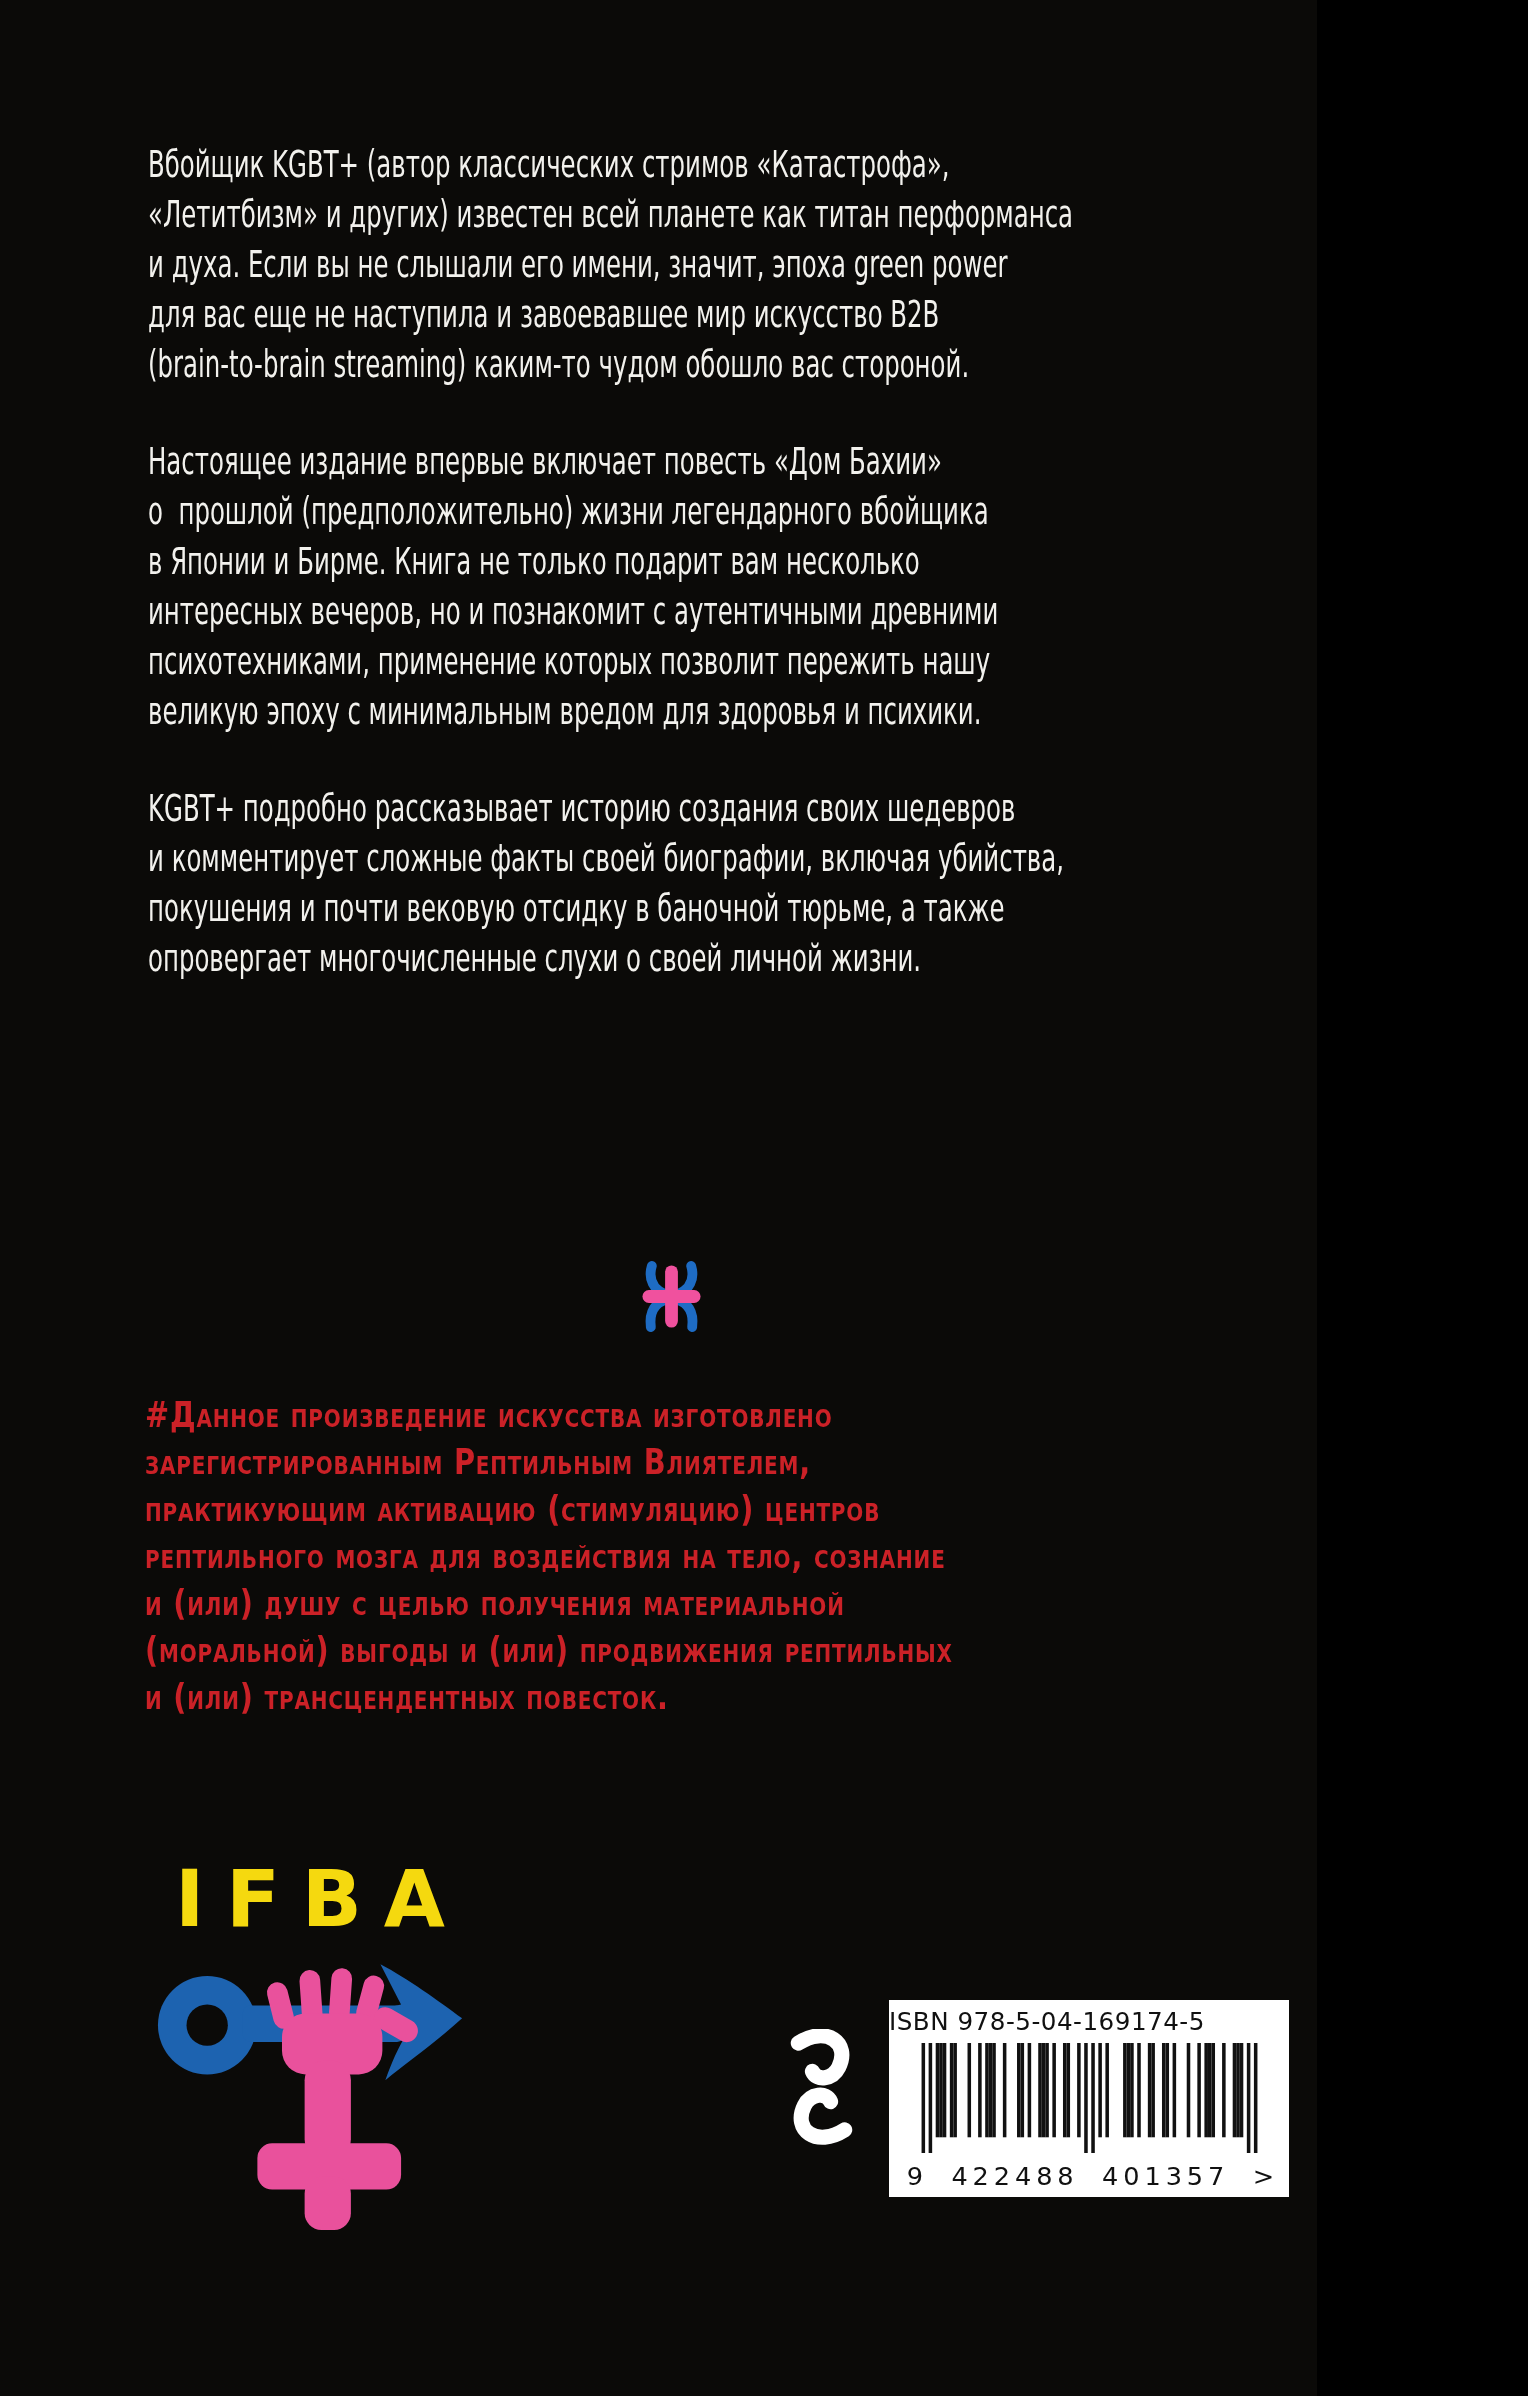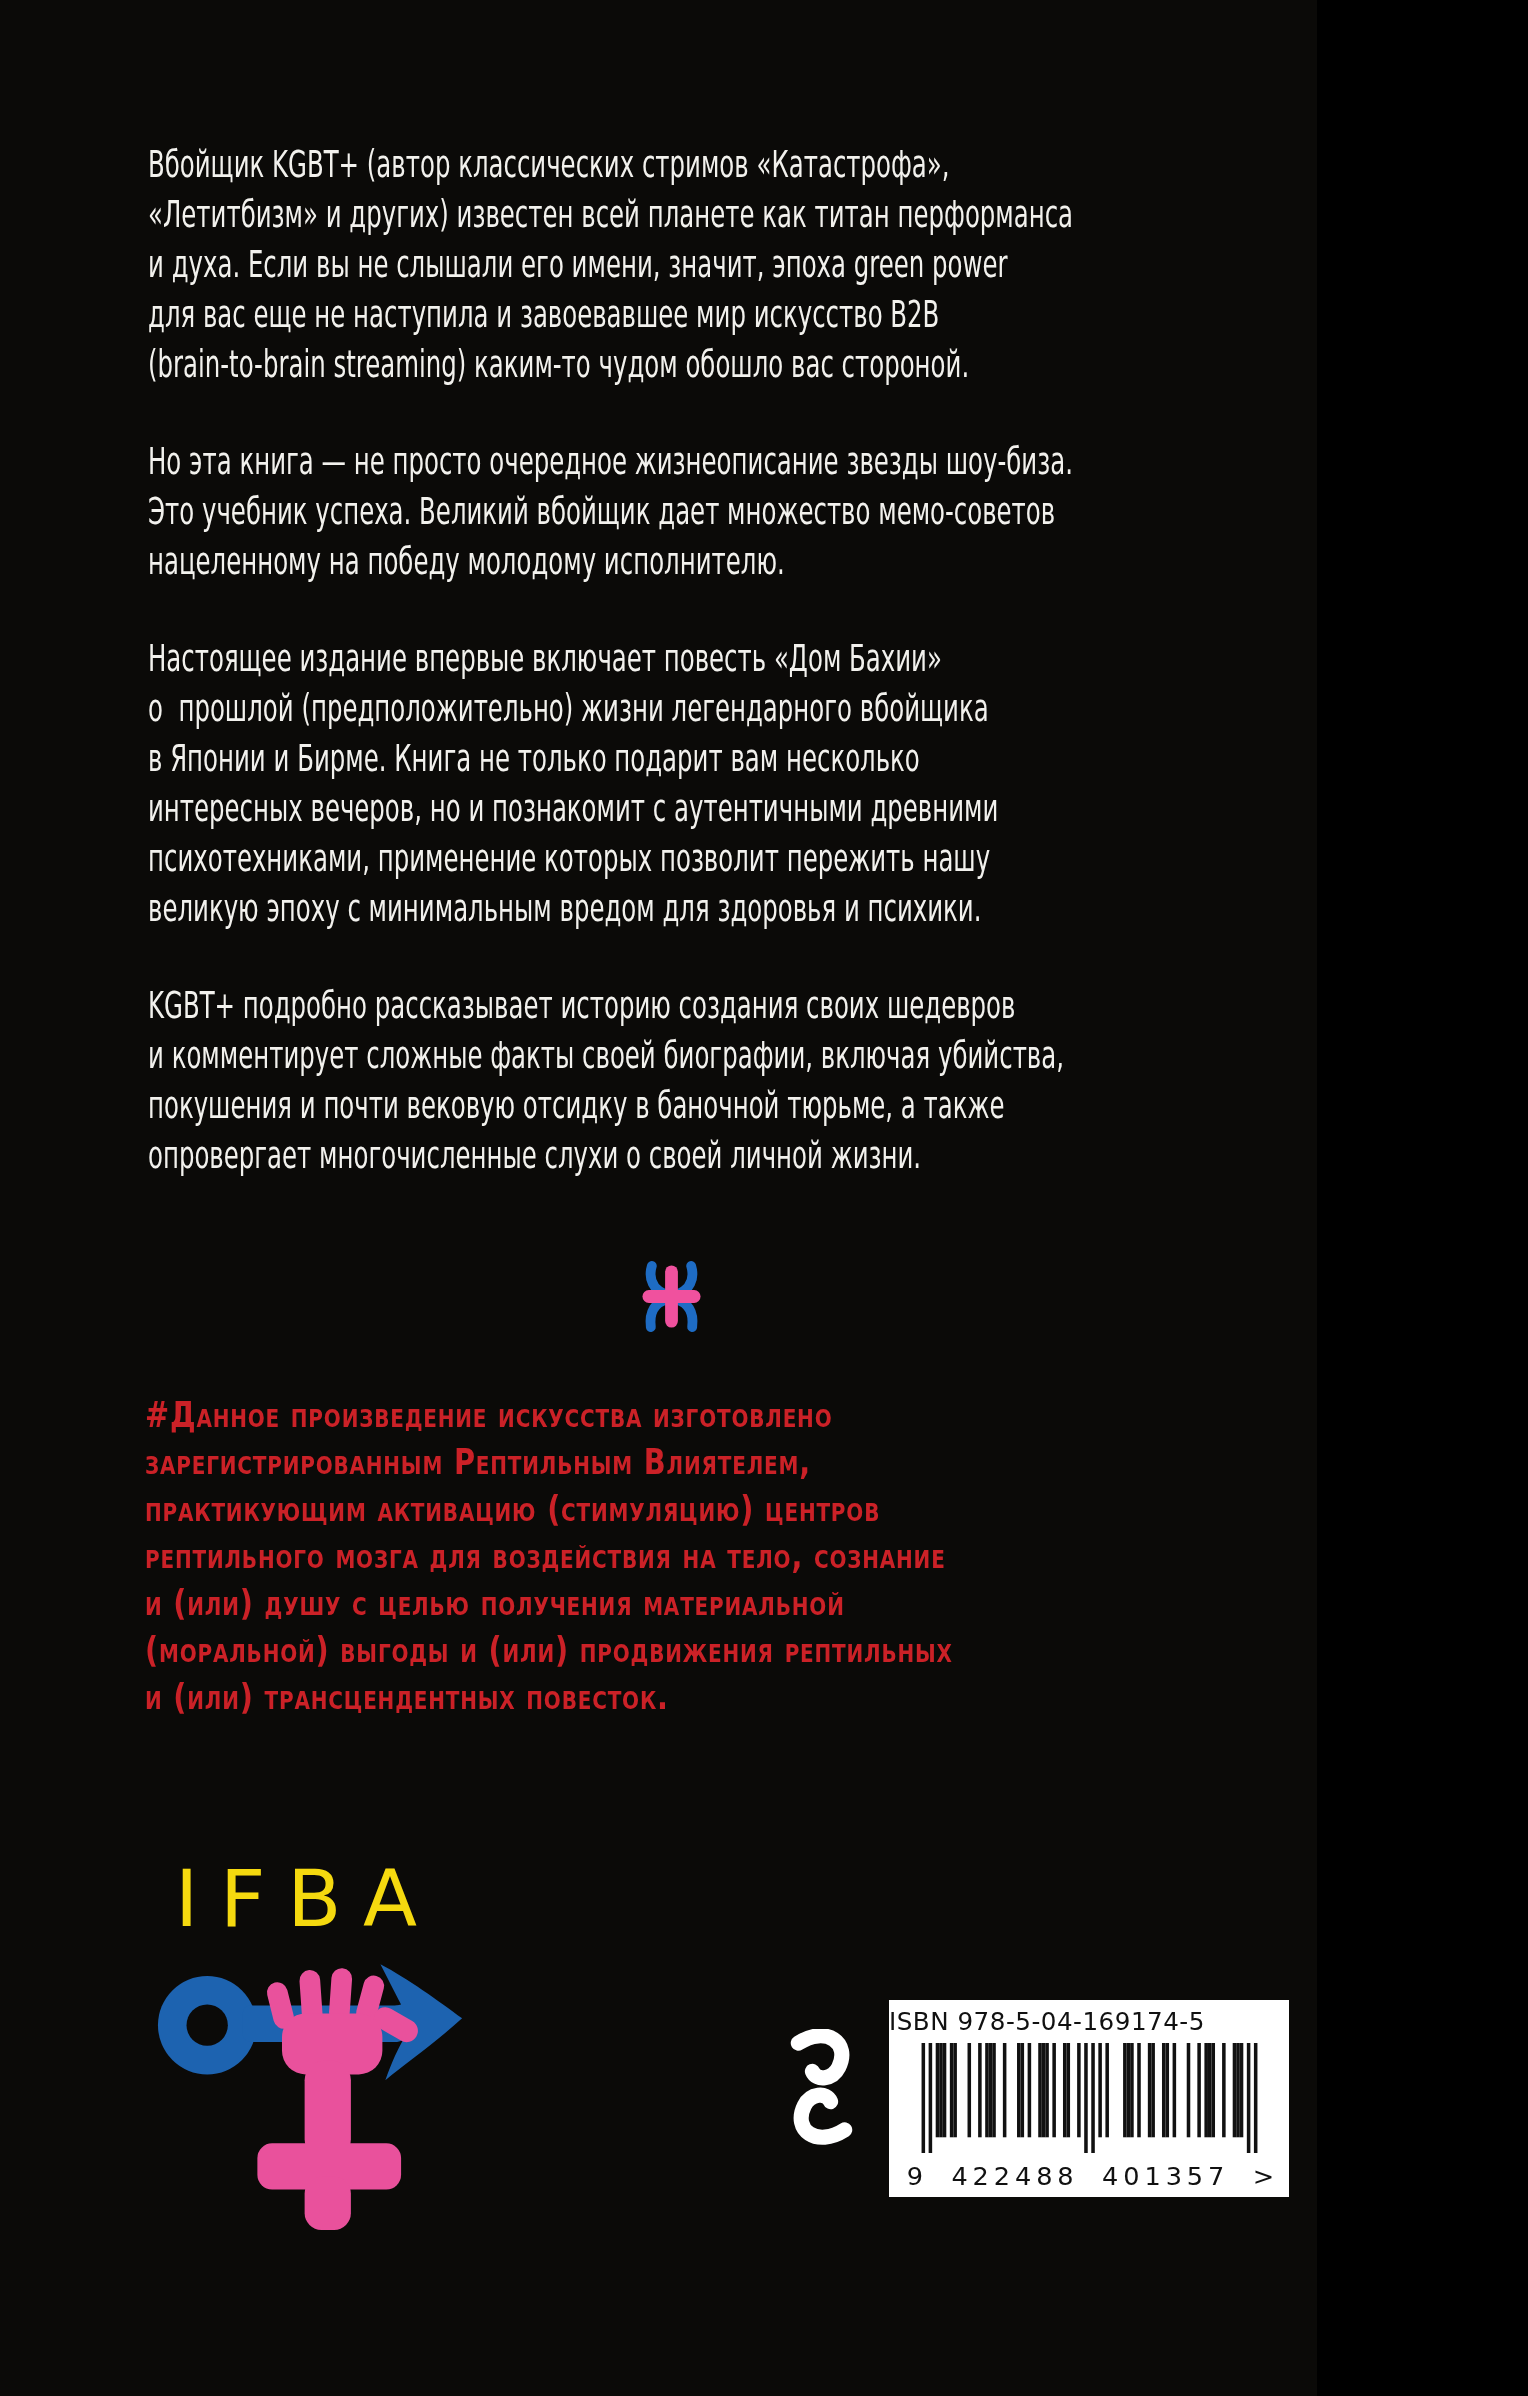--- a/index.html
+++ b/index.html
@@ -31,21 +31,21 @@
     font-variant:small-caps;
     font-weight:bold;
     white-space:pre;
     transform:scaleX(0.80);
     transform-origin:0 50%;
     letter-spacing:1px;
   }
   
   .ifba-text{
     position:absolute;left:175px;top:1858px;
-    color:#f5d90f;font-size:79px;font-weight:normal;
+    color:#f5d90f;font-size:79px;font-weight:bold;
     letter-spacing:21.7px;line-height:83px;
   }
   .ifba-symbol{position:absolute;left:156px;top:1958px;width:313px;height:284px;}
   
   .eksmo{position:absolute;left:786px;top:2029px;width:71px;height:116px;}
   
   .barcode-box{
     position:absolute;left:889px;top:2000px;width:400px;height:197px;
     background:#ffffff;color:#111111;
   }
@@ -66,25 +66,20 @@
 
 <div class="page">
 
   <section class="annotation" id="annotation">
       <div class="para">
         <div class="line">Вбойщик KGBT+ (автор классических стримов «Катастрофа»,</div>
         <div class="line">«Летитбизм» и других) известен всей планете как титан перформанса</div>
         <div class="line">и духа. Если вы не слышали его имени, значит, эпоха green power</div>
         <div class="line">для вас еще не наступила и завоевавшее мир искусство B2B</div>
         <div class="line">(brain-to-brain streaming) каким-то чудом обошло вас стороной.</div>
-      </div>
-      <div class="para">
-        <div class="line">Но эта книга — не просто очередное жизнеописание звезды шоу-биза.</div>
-        <div class="line">Это учебник успеха. Великий вбойщик дает множество мемо-советов</div>
-        <div class="line">нацеленному на победу молодому исполнителю.</div>
       </div>
       <div class="para">
         <div class="line">Настоящее издание впервые включает повесть «Дом Бахии»</div>
         <div class="line">о  прошлой (предположительно) жизни легендарного вбойщика</div>
         <div class="line">в Японии и Бирме. Книга не только подарит вам несколько</div>
         <div class="line">интересных вечеров, но и познакомит с аутентичными древними</div>
         <div class="line">психотехниками, применение которых позволит пережить нашу</div>
         <div class="line">великую эпоху с минимальным вредом для здоровья и психики.</div>
       </div>
       <div class="para">

